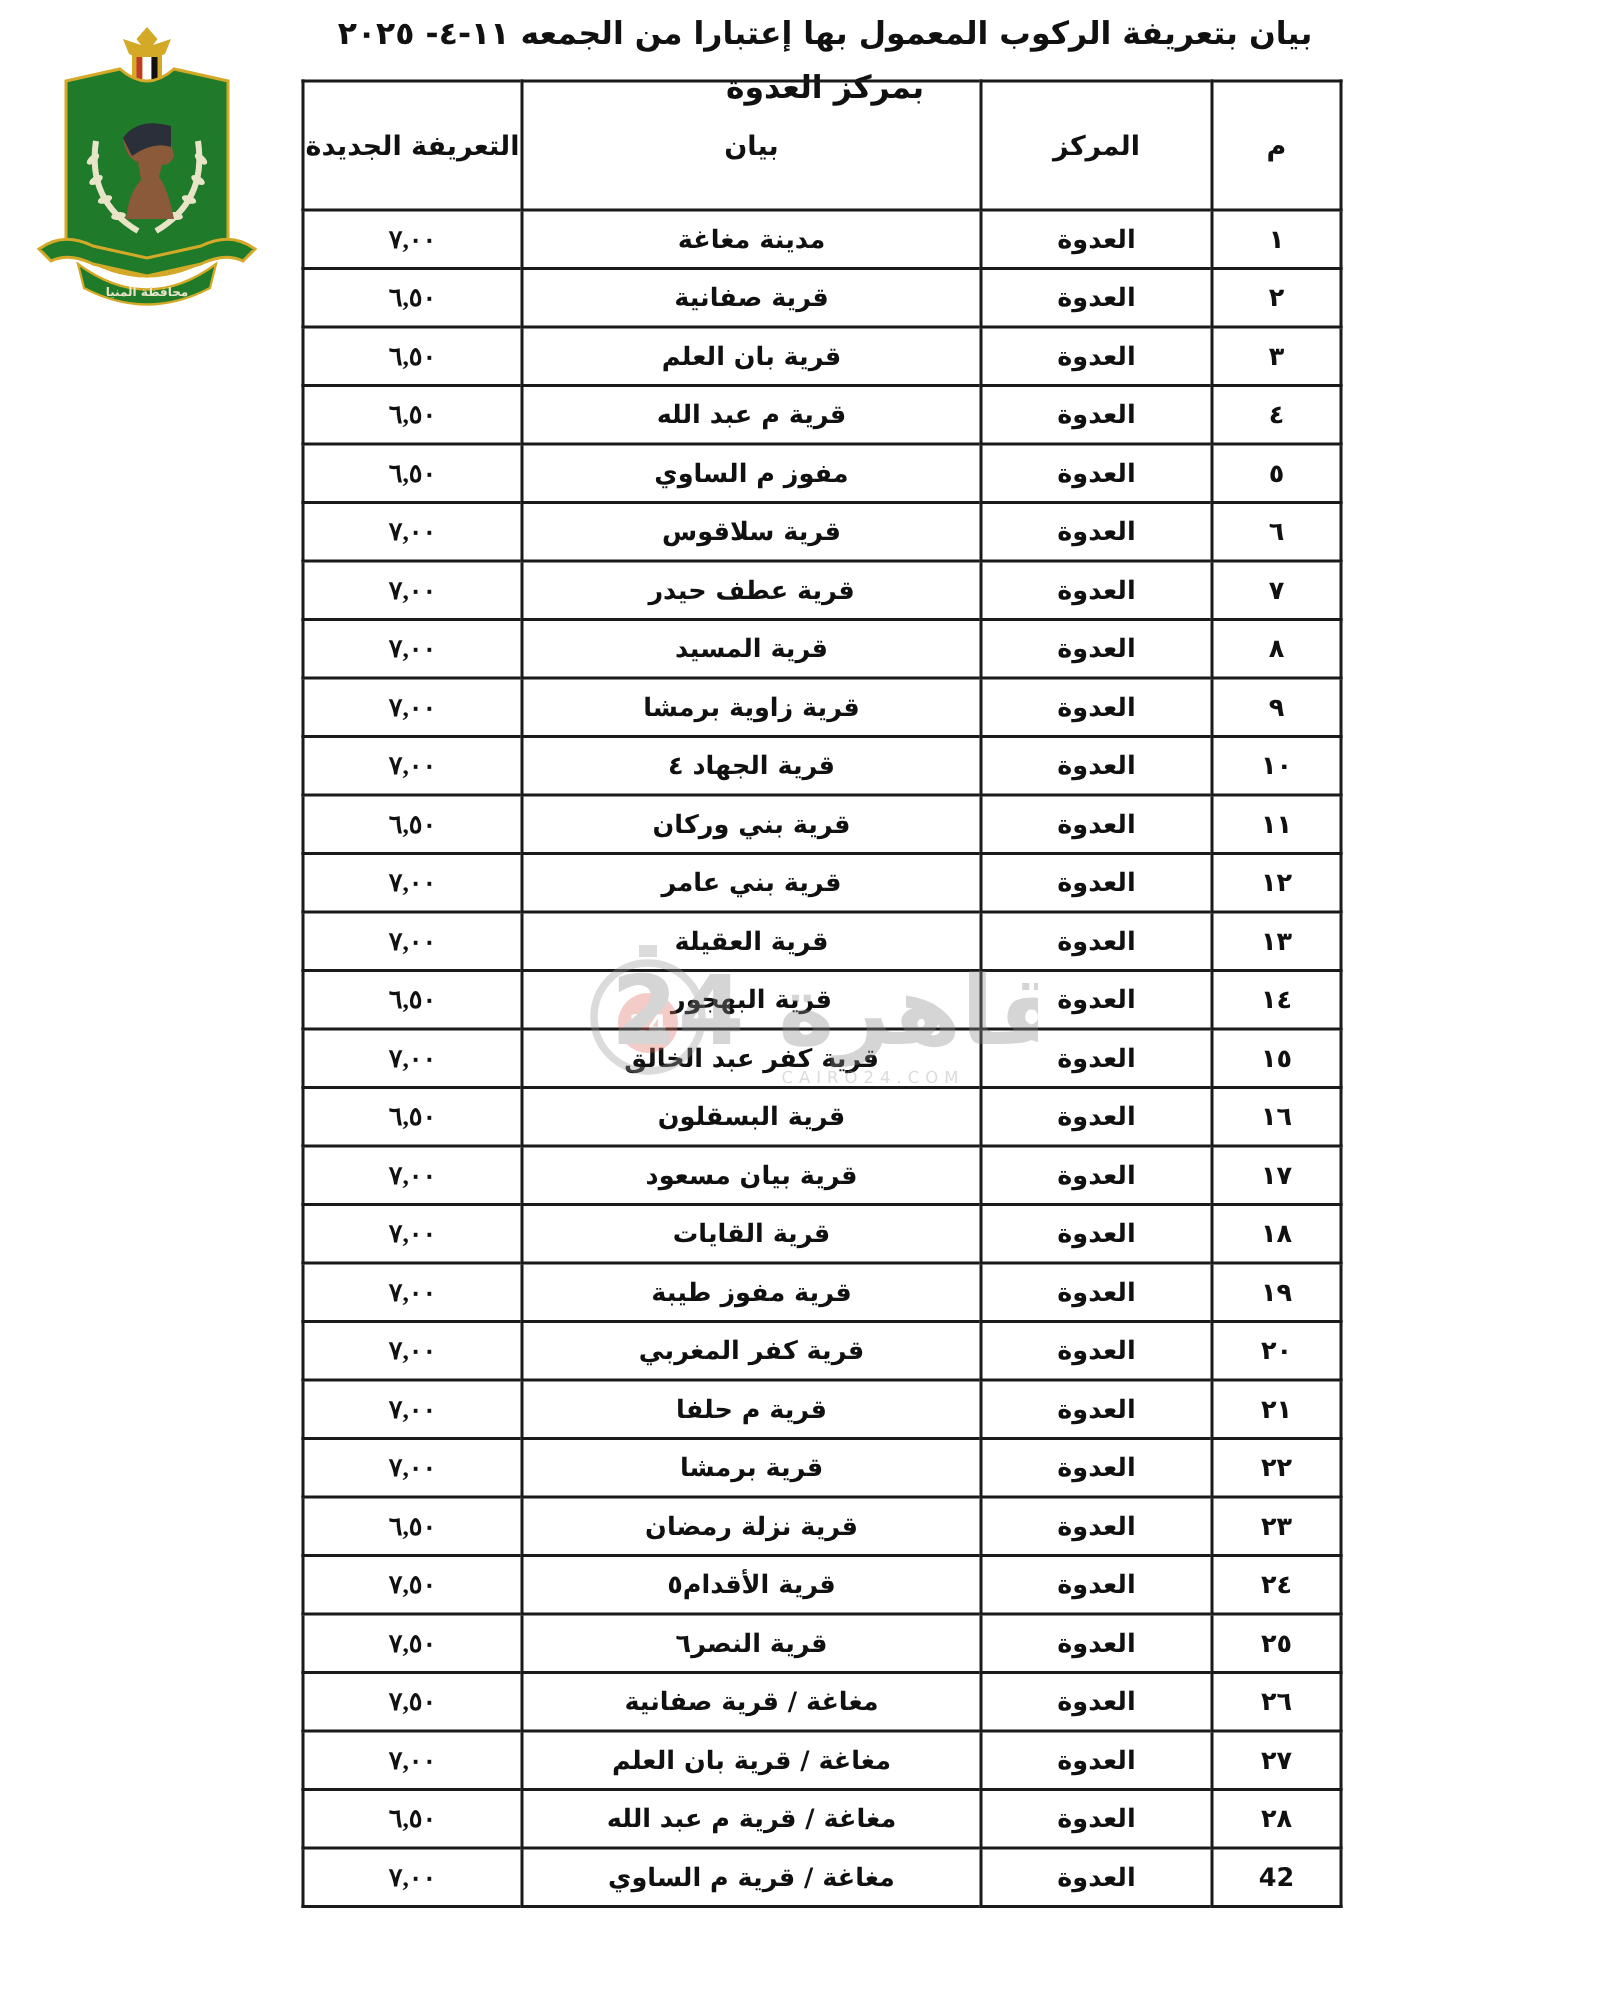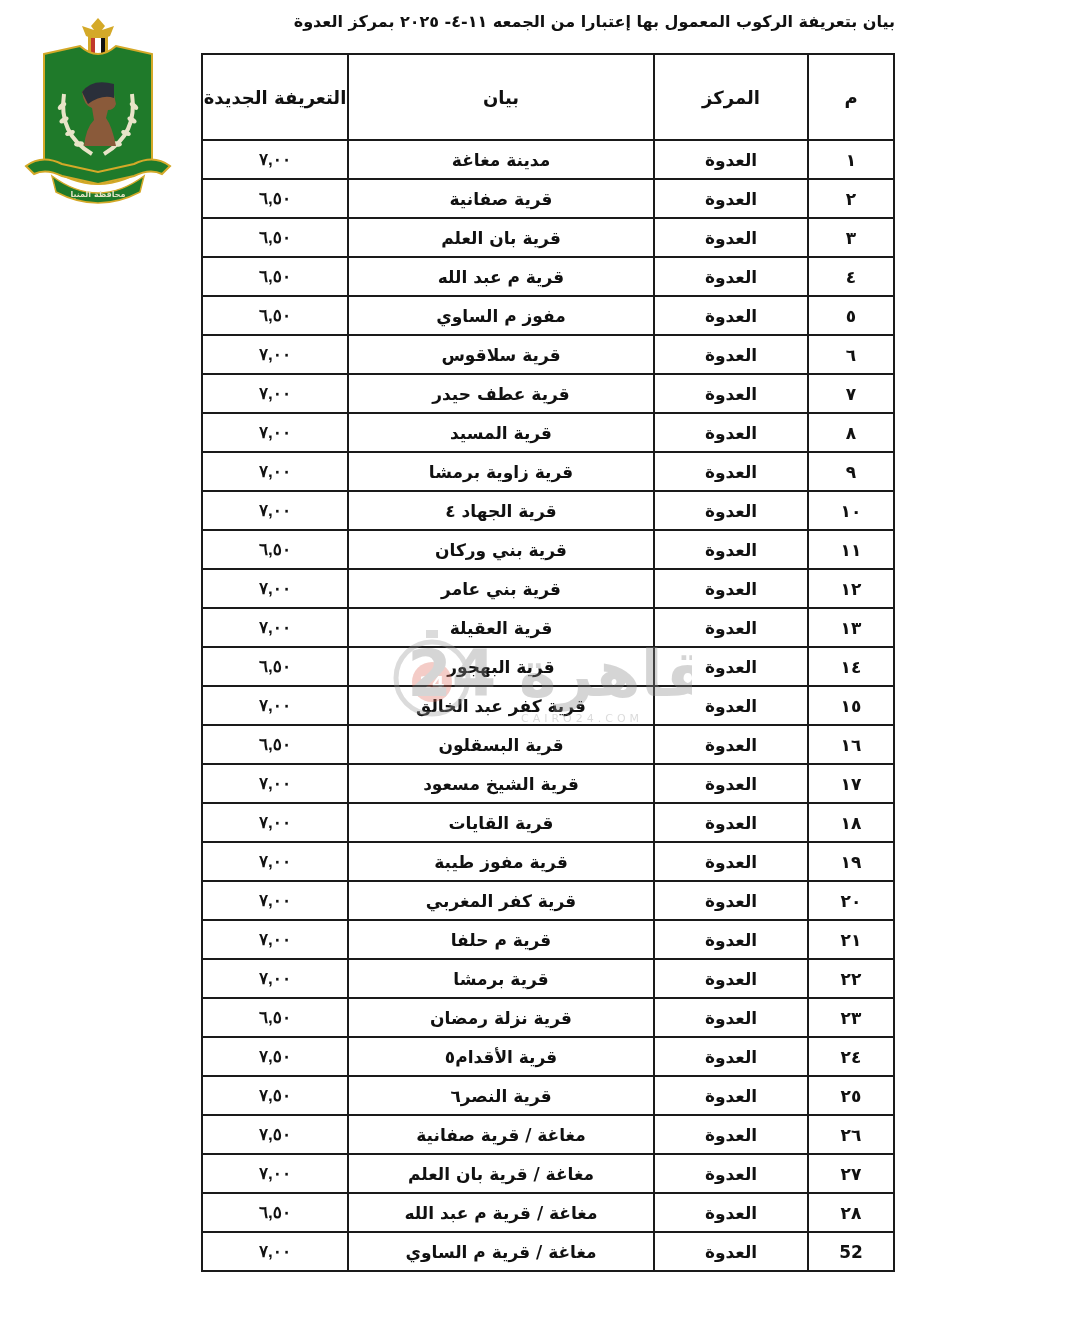--- a/index.html
+++ b/index.html
@@ -2,40 +2,40 @@
 <html><head>
 <meta charset="utf-8">
 <style>
   html, body { margin: 0; padding: 0; }
   body {
     width: 1080px; height: 1344px; background: #ffffff; position: relative; overflow: hidden;
     font-family: "DejaVu Sans", sans-serif; color: #111;
   }
   .title {
     position: absolute; left: 205px; top: 4px; width: 690px; height: 36px;
-    direction: rtl; font-weight: bold; font-size: 16px; line-height: 36px;
+    direction: rtl; text-align: center; font-weight: bold; font-size: 21px; line-height: 36px;
     color: #111; letter-spacing: 0.2px;
   }
   .logo { position: absolute; left: 22px; top: 14px; width: 152px; height: 196px; font-weight: bold; }
   table.fares {
     position: absolute; left: 201px; top: 53px; width: 692px;
     border-collapse: collapse; direction: rtl; table-layout: fixed;
     border: 2.5px solid #1a1a1a;
   }
   table.fares th, table.fares td {
     border: 2px solid #1a1a1a; text-align: center; font-weight: bold; padding: 0;
   }
   table.fares th { height: 84px; font-size: 18px; }
   table.fares td { height: 37px; font-size: 17px; }
   col.c-no { width: 86px; }
   col.c-center { width: 154px; }
   col.c-desc { width: 306px; }
   col.c-fare { width: 146px; }
   td.no { font-size: 17px; }
-  td.fare { font-family: Liberation Sans, sans-serif; font-size: 17px; letter-spacing: 1px; }
+  td.fare { font-family: Liberation Serif, serif; font-size: 17px; letter-spacing: 1px; }
   .watermark {
     position: absolute; left: 392px; top: 618px; width: 300px; height: 110px; pointer-events: none; opacity: 0.35;
   }
 </style>
 </head>
 <body>
 
 <div class="title">بيان بتعريفة الركوب المعمول بها إعتبارا من الجمعه ١١-٤- ٢٠٢٥ بمركز العدوة</div>
 
 <div class="logo">
@@ -184,21 +184,21 @@
       </tr>
       <tr>
         <td class="no">١٦</td>
         <td class="center">العدوة</td>
         <td class="desc">قرية البسقلون</td>
         <td class="fare">٦,٥٠</td>
       </tr>
       <tr>
         <td class="no">١٧</td>
         <td class="center">العدوة</td>
-        <td class="desc">قرية الشيخ مسعود</td>
+        <td class="desc">قرية بيان مسعود</td>
         <td class="fare">٧,٠٠</td>
       </tr>
       <tr>
         <td class="no">١٨</td>
         <td class="center">العدوة</td>
         <td class="desc">قرية القايات</td>
         <td class="fare">٧,٠٠</td>
       </tr>
       <tr>
         <td class="no">١٩</td>
@@ -254,21 +254,21 @@
         <td class="desc">مغاغة /  قرية بان العلم</td>
         <td class="fare">٧,٠٠</td>
       </tr>
       <tr>
         <td class="no">٢٨</td>
         <td class="center">العدوة</td>
         <td class="desc">مغاغة /  قرية م عبد الله</td>
         <td class="fare">٦,٥٠</td>
       </tr>
       <tr>
-        <td class="no">52</td>
+        <td class="no">42</td>
         <td class="center">العدوة</td>
         <td class="desc">مغاغة /  قرية م الساوي</td>
         <td class="fare">٧,٠٠</td>
       </tr>
     </tbody>
 </table>
 
 <div class="watermark">
   <svg width="300" height="110" viewBox="0 0 300 110">
     <circle cx="40" cy="60" r="36" fill="none" stroke="#9a9a9a" stroke-width="5"></circle>

